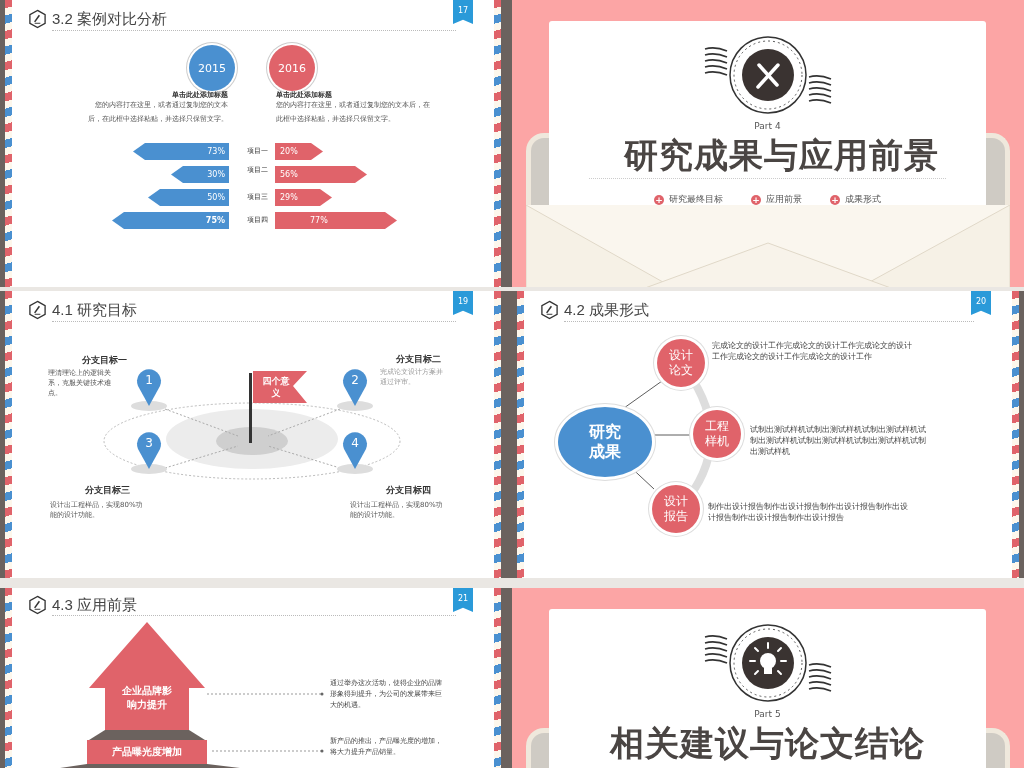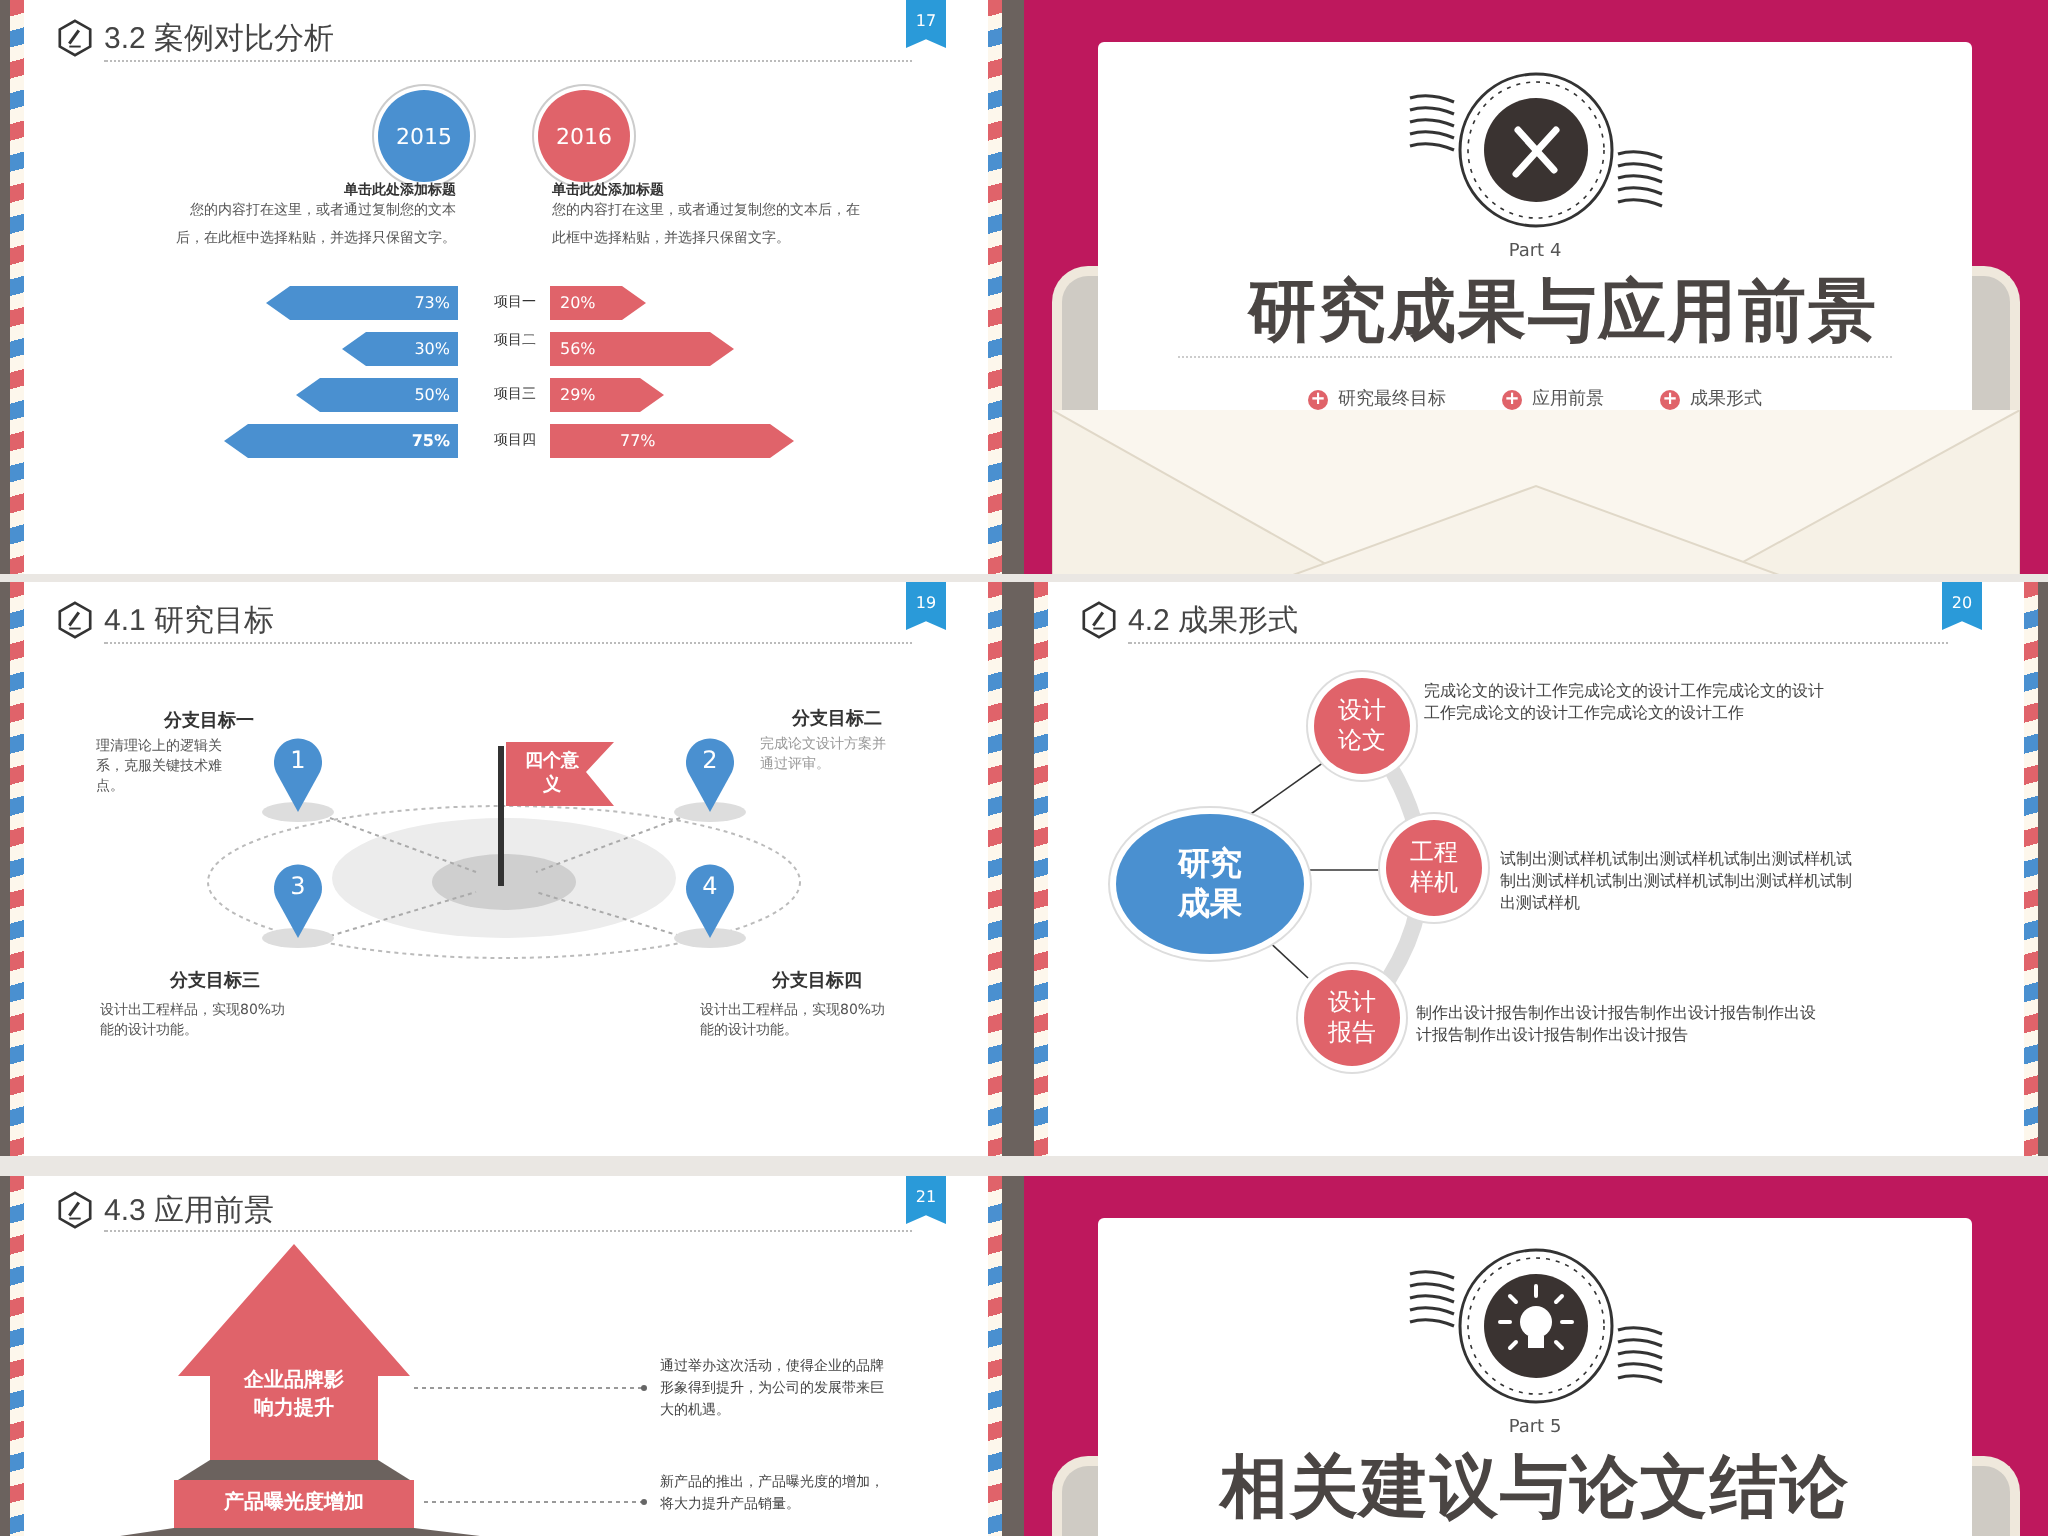--- a/index.html
+++ b/index.html
@@ -38,21 +38,21 @@
   .year-2015 { left: 189px; top: 45px; background: #4a90d0; }
   .year-2016 { left: 269px; top: 45px; background: #e0636a; }
   .s1 .sub-title { position: absolute; font-size: 7px; font-weight: bold; color: #333; }
   .s1 .sub-desc { position: absolute; font-size: 7px; color: #555; line-height: 14px; }
   .bar-row { position: absolute; height: 17px; }
   .bar-l { position: absolute; right: 0; top: 0; height: 17px; background: #4a90d0; color: #fff; font-size: 8px; text-align: right; padding-right: 4px; line-height: 17px; clip-path: polygon(12px 0,100% 0,100% 100%,12px 100%,0 50%); }
   .bar-r { position: absolute; left: 0; top: 0; height: 17px; background: #e0636a; color: #fff; font-size: 8px; padding-left: 5px; line-height: 17px; clip-path: polygon(0 0,calc(100% - 12px) 0,100% 50%,calc(100% - 12px) 100%,0 100%); }
   .bar-label { position: absolute; font-size: 7px; color: #333; line-height: 17px; }
 
   
-  .cover { background: #be185d; }
+  .cover { background: #fca5a5; }
   .cover .paper { position: absolute; left: 37px; top: 21px; width: 437px; background: #fff; border-radius: 3px; }
   .cover .env-back { position: absolute; left: 14px; top: 133px; width: 484px; height: 200px; background: #cfcbc4; border-radius: 18px 18px 0 0; border: 5px solid #efe8dc; border-bottom: none; }
   .env-front { position: absolute; left: 14px; top: 205px; width: 484px; height: 90px; background: #faf6ee; }
   .env-front svg { position: absolute; left: 0; top: 0; }
   .stamp { position: absolute; left: 50%; transform: translateX(-50%); width: 130px; height: 80px; }
   .part-label { position: absolute; width: 100%; text-align: center; font-size: 9px; color: #555; }
   .cover-title { position: absolute; width: 100%; text-align: center; font-size: 34px; font-weight: bold; color: #4a4543; letter-spacing: 1px; font-family: "DejaVu Sans", sans-serif; }
   .cover-dots { position: absolute; left: 40px; right: 40px; border-top: 1px dotted #ccc; }
   .cover-items { position: absolute; width: 100%; display: flex; justify-content: center; gap: 28px; top: 196px; }
   .cover-item { display: flex; align-items: center; font-size: 9px; color: #555; }

